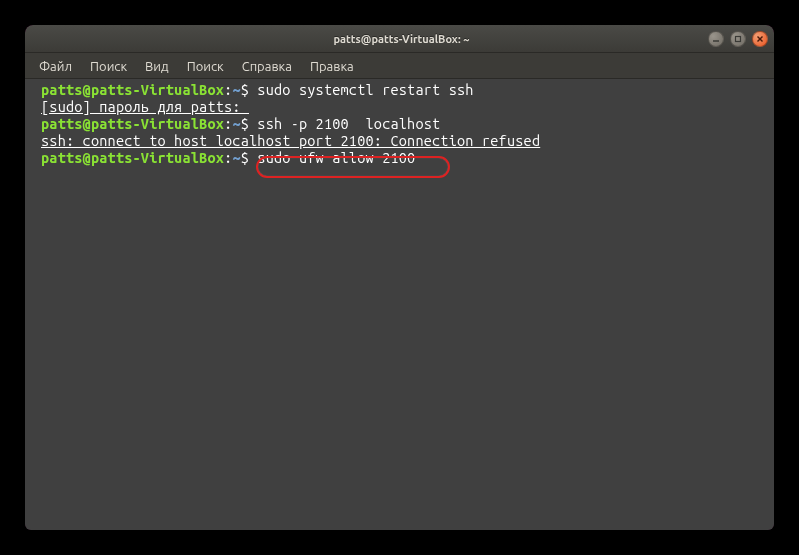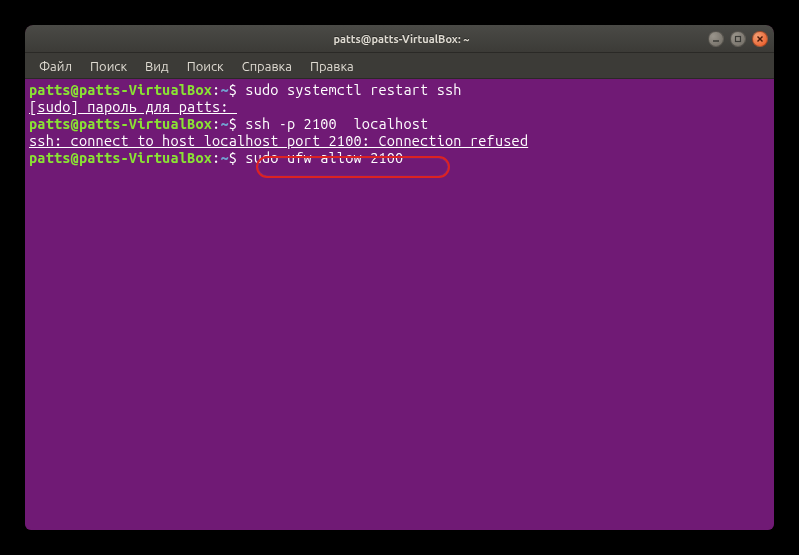--- a/index.html
+++ b/index.html
@@ -94,22 +94,22 @@
     }
     .menu-item {
       color: #dfdbd2;
       font-size: 13px;
       padding: 3px 8px;
       cursor: pointer;
       border-radius: 3px;
     }
     .terminal-body {
       flex: 1;
-      background: #701a75;
-      padding: 2px 4px;
+      background: #404040;
+      padding: 2px 16px;
       font-family: "Ubuntu Mono", "DejaVu Sans Mono", monospace;
       font-size: 14.5px;
       line-height: 17px;
       color: #ffffff;
       position: relative;
       white-space: pre;
       letter-spacing: 0.2px;
     }
     .prompt-user {
       color: #8ae234;

